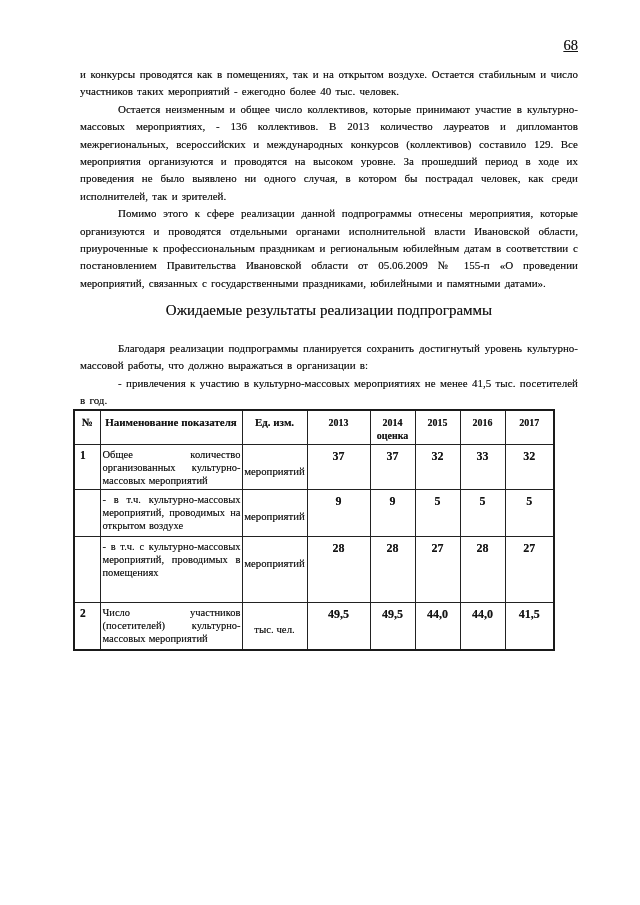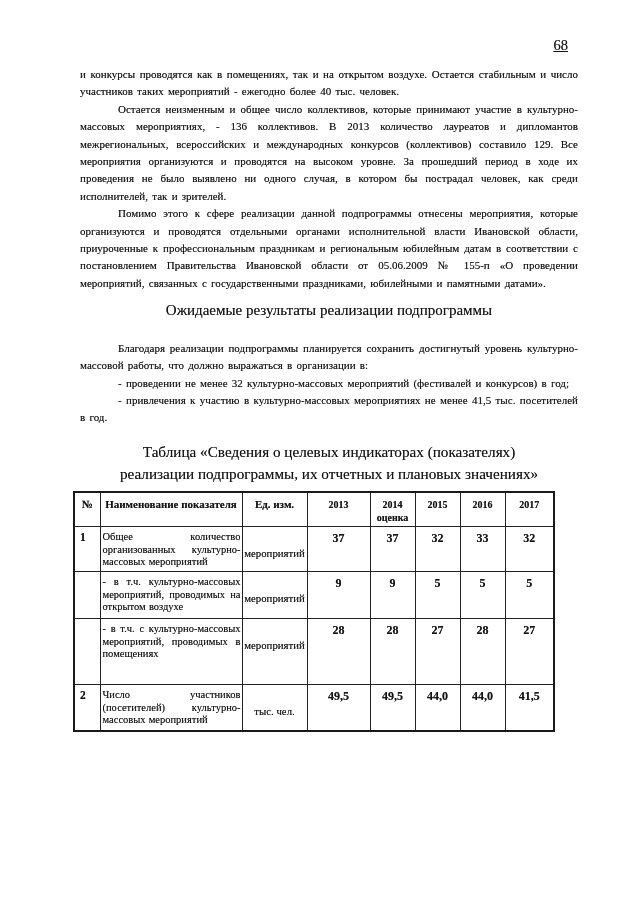--- a/index.html
+++ b/index.html
@@ -7,21 +7,21 @@
   .page {
     position:relative;
     width:640px; height:905px;
     background:#ffffff;
     color:#141414;
     font-family:"Liberation Serif","DejaVu Serif",serif;
     overflow:hidden;
     text-shadow:0 0 .4px rgba(0,0,0,.55);
   }
   .page-number {
-    position:absolute; top:37px; right:72px;
+    position:absolute; top:37px; right:62px;
     font-size:14.5px; line-height:16px;text-decoration:underline;
   }
   .content { padding:66px 62px 0 80px; }
   .para {
     font-size:11px; line-height:17.4px;
     text-align:justify; word-spacing:1.5px;
   }
   .indent { text-indent:38px; }
   .section-heading {
     font-size:15px; line-height:17.4px;
@@ -86,24 +86,22 @@
 
   <div class="content">
 
     <p class="para">и конкурсы проводятся как в помещениях, так и на открытом воздухе. Остается стабильным и число участников таких мероприятий - ежегодно более 40 тыс. человек.</p>
     <p class="para indent">Остается неизменным и общее число коллективов, которые принимают участие в культурно-массовых мероприятиях, - 136 коллективов. В 2013 количество лауреатов и дипломантов межрегиональных, всероссийских и международных конкурсов (коллективов) составило 129. Все мероприятия организуются и проводятся на высоком уровне. За прошедший период в ходе их проведения не было выявлено ни одного случая, в котором бы пострадал человек, как среди исполнителей, так и зрителей.</p>
     <p class="para indent">Помимо этого к сфере реализации данной подпрограммы отнесены мероприятия, которые организуются и проводятся отдельными органами исполнительной власти Ивановской области, приуроченные к профессиональным праздникам и региональным юбилейным датам в соответствии с постановлением Правительства Ивановской области от 05.06.2009 № 155-п «О проведении мероприятий, связанных с государственными праздниками, юбилейными и памятными датами».</p>
 
     <p class="section-heading">Ожидаемые результаты реализации подпрограммы</p>
 
     <p class="para indent">Благодаря реализации подпрограммы планируется сохранить достигнутый уровень культурно-массовой работы, что должно выражаться в организации в:</p>
-    <p class="para indent">- проведении не менее 32 культурно-массовых мероприятий (фестивалей и конкурсов) в год;</p>
     <p class="para indent">- привлечения к участию в культурно-массовых мероприятиях не менее 41,5 тыс. посетителей в год.</p>
 
-    <p class="table-title">Таблица «Сведения о целевых индикаторах (показателях) реализации подпрограммы, их отчетных и плановых значениях»</p>
 
     <table class="indicators">
       <colgroup>
         <col style="width:26px">
         <col style="width:142px">
         <col style="width:65px">
         <col style="width:63px">
         <col style="width:45px">
         <col style="width:45px">
         <col style="width:45px">

